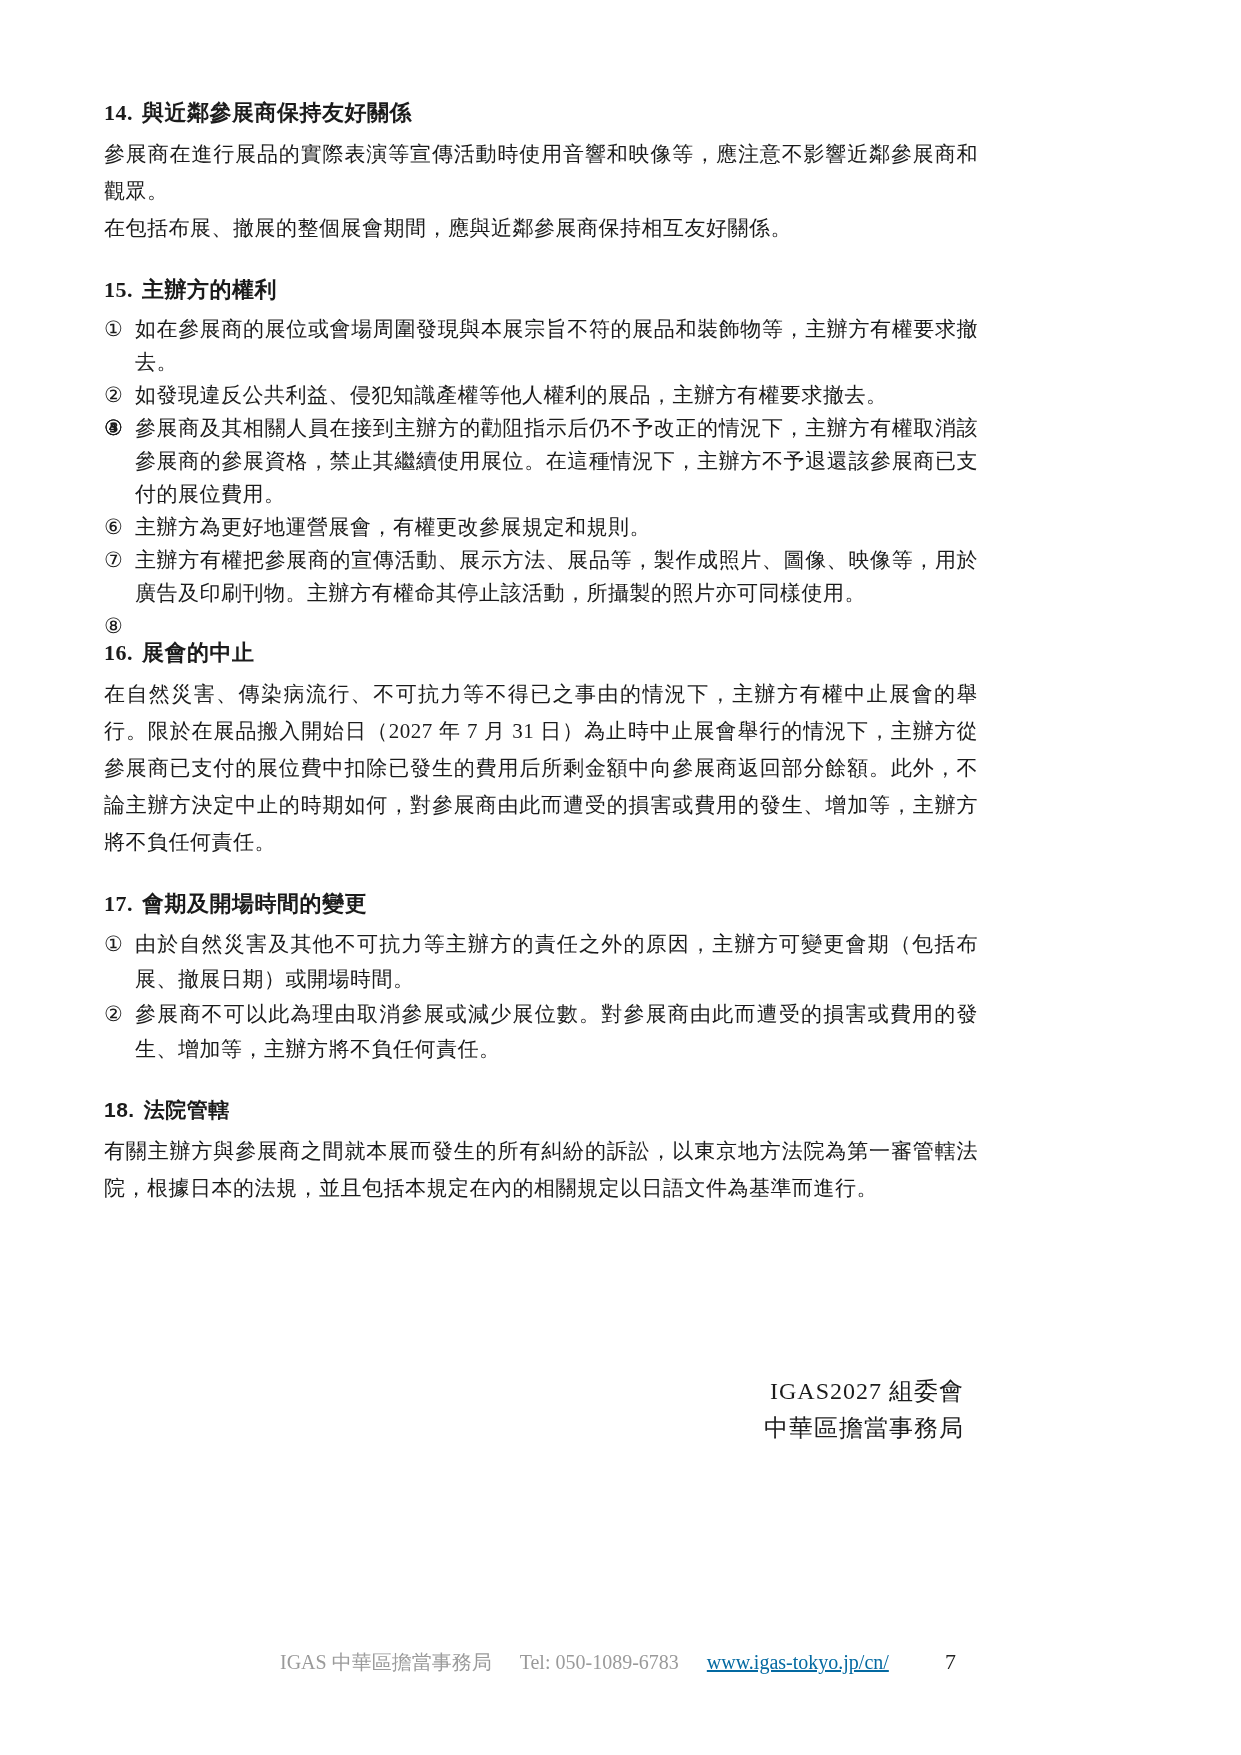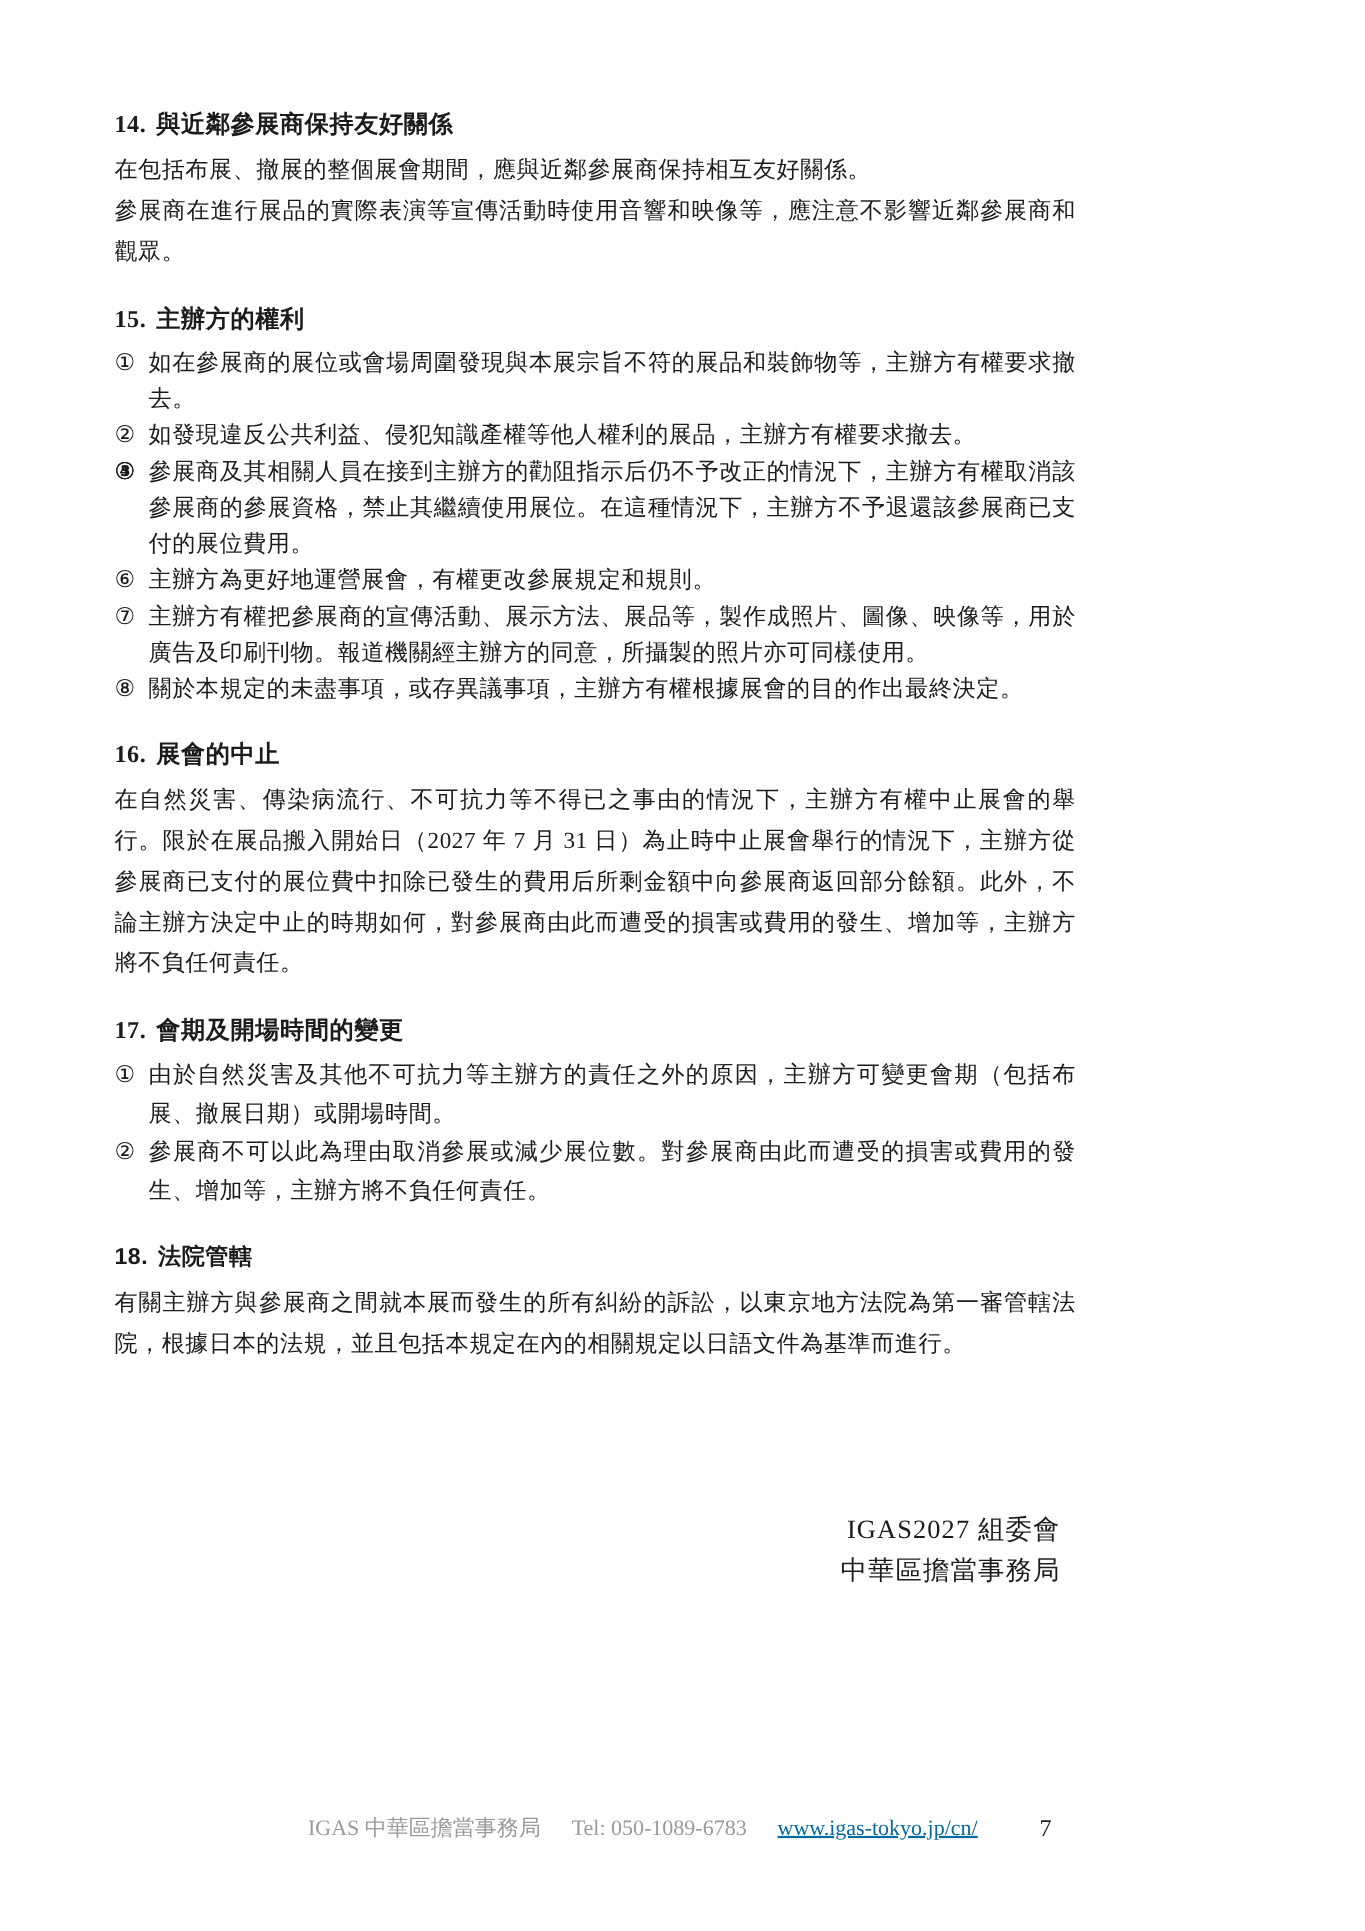--- a/index.html
+++ b/index.html
@@ -75,22 +75,22 @@
 </head>
 <body>
 
 <div class="page">
   <div class="content">
 
     <section>
       <h2 class="sec-h">
         <span class="num">14.</span><span>與近鄰參展商保持友好關係</span>
       </h2>
+      <p class="bodyp">參展商在進行展品的實際表演等宣傳活動時使用音響和映像等，應注意不影響近鄰參展商和觀眾。</p>
       <p class="bodyp">在包括布展、撤展的整個展會期間，應與近鄰參展商保持相互友好關係。</p>
-      <p class="bodyp">參展商在進行展品的實際表演等宣傳活動時使用音響和映像等，應注意不影響近鄰參展商和觀眾。</p>
     </section>
 
     <section>
       <h2 class="sec-h">
         <span class="num">15.</span><span>主辦方的權利</span>
       </h2>
       <div class="items">
         <div class="item">
           <span class="marker">①</span>
           <span>如在參展商的展位或會場周圍發現與本展宗旨不符的展品和裝飾物等，主辦方有權要求撤去。</span>
@@ -108,25 +108,24 @@
         <div class="item">
           <span class="marker">⑤</span>
           <span>參展商及其相關人員在接到主辦方的勸阻指示后仍不予改正的情況下，主辦方有權取消該參展商的參展資格，禁止其繼續使用展位。在這種情況下，主辦方不予退還該參展商已支付的展位費用。</span>
         </div>
         <div class="item">
           <span class="marker">⑥</span>
           <span>主辦方為更好地運營展會，有權更改參展規定和規則。</span>
         </div>
         <div class="item">
           <span class="marker">⑦</span>
-          <span>主辦方有權把參展商的宣傳活動、展示方法、展品等，製作成照片、圖像、映像等，用於廣告及印刷刊物。報道機關經主辦方的同意，所攝製的照片亦可同樣使用。</span>
+          <span>主辦方有權把參展商的宣傳活動、展示方法、展品等，製作成照片、圖像、映像等，用於廣告及印刷刊物。主辦方有權命其停止該活動，所攝製的照片亦可同樣使用。</span>
         </div>
         <div class="item">
           <span class="marker">⑧</span>
-          <span>關於本規定的未盡事項，或存異議事項，主辦方有權根據展會的目的作出最終決定。</span>
         </div>
       </div>
     </section>
 
     <section>
       <h2 class="sec-h">
         <span class="num">16.</span><span>展會的中止</span>
       </h2>
       <p class="bodyp">在自然災害、傳染病流行、不可抗力等不得已之事由的情況下，主辦方有權中止展會的舉行。限於在展品搬入開始日（2027 年 7 月 31 日）為止時中止展會舉行的情況下，主辦方從參展商已支付的展位費中扣除已發生的費用后所剩金額中向參展商返回部分餘額。此外，不論主辦方決定中止的時期如何，對參展商由此而遭受的損害或費用的發生、增加等，主辦方將不負任何責任。</p>
     </section>

